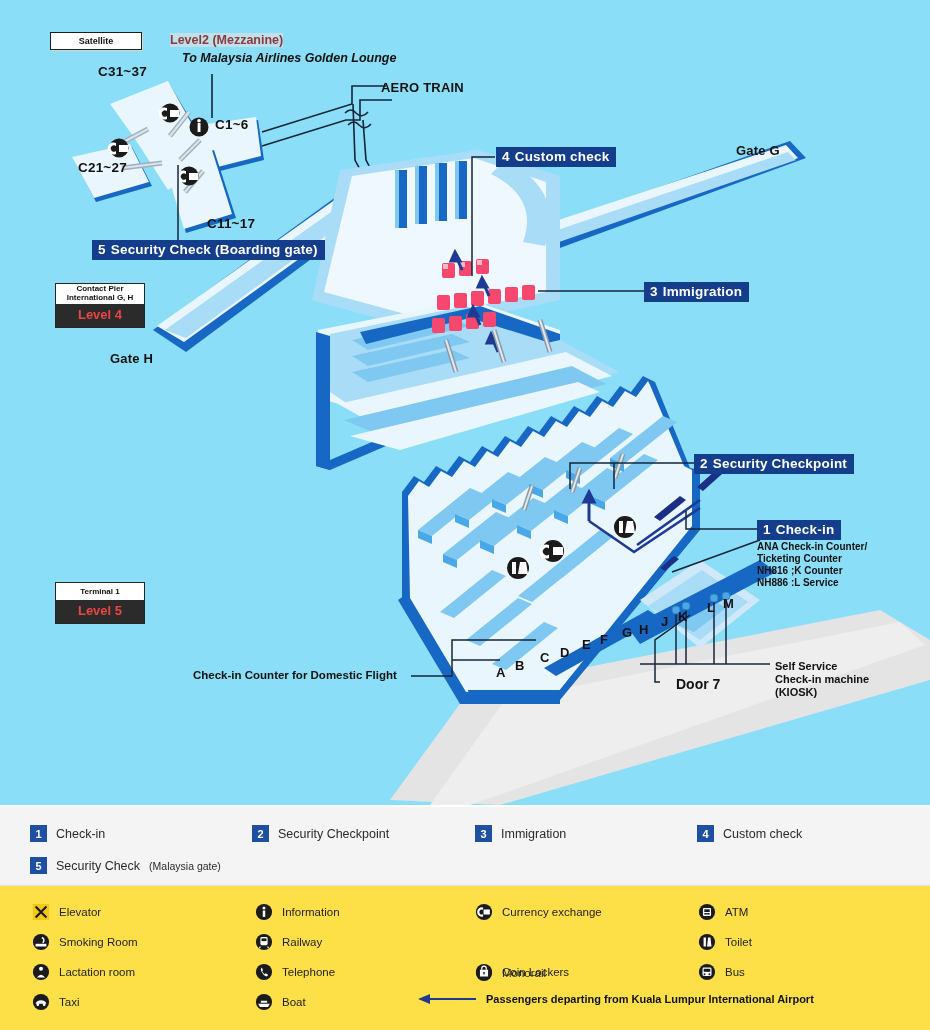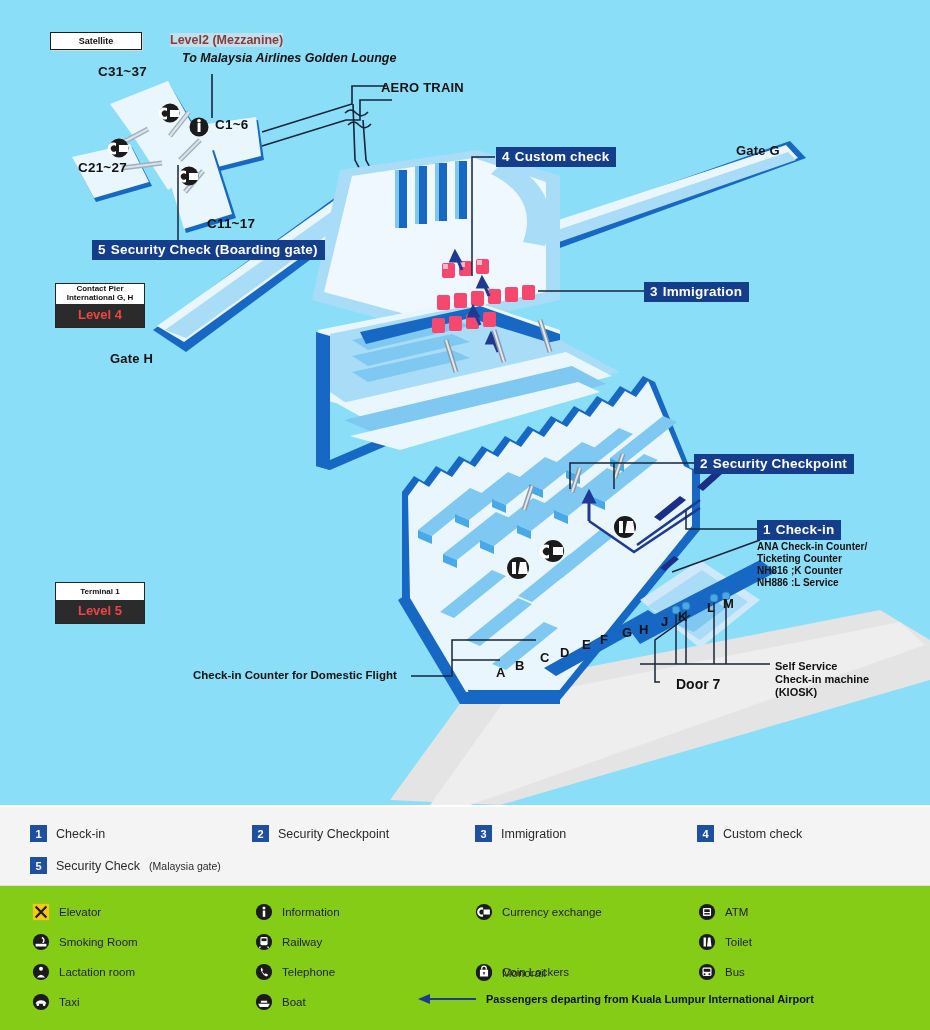--- a/index.html
+++ b/index.html
@@ -89,21 +89,21 @@
     width:17px;height:17px;background:#1f4fa0;color:#fff;
     font-size:11px;font-weight:bold;display:flex;align-items:center;
     justify-content:center;flex:none;
   }
   .step-txt{font-size:12.5px;color:#2a2a2a;}
   .step-sub{font-size:10.5px;color:#2a2a2a;}
 
   
   #legend-icons{
     position:absolute;left:0;top:885px;width:930px;height:145px;
-    background:#84cc16;border-top:1px solid #e2e2e2;
+    background:#fde047;border-top:1px solid #e2e2e2;
   }
   .icon-item{position:absolute;display:flex;align-items:center;gap:9px;}
   .ic{width:18px;height:18px;flex:none;}
   .ic-lbl{font-size:11.5px;color:#232323;white-space:nowrap;}
   .arrow-note{position:absolute;display:flex;align-items:center;gap:10px;}
   .arrow-note .txt{font-size:11px;font-weight:bold;color:#111;white-space:nowrap;}
 </style>
 </head>
 <body>
 

